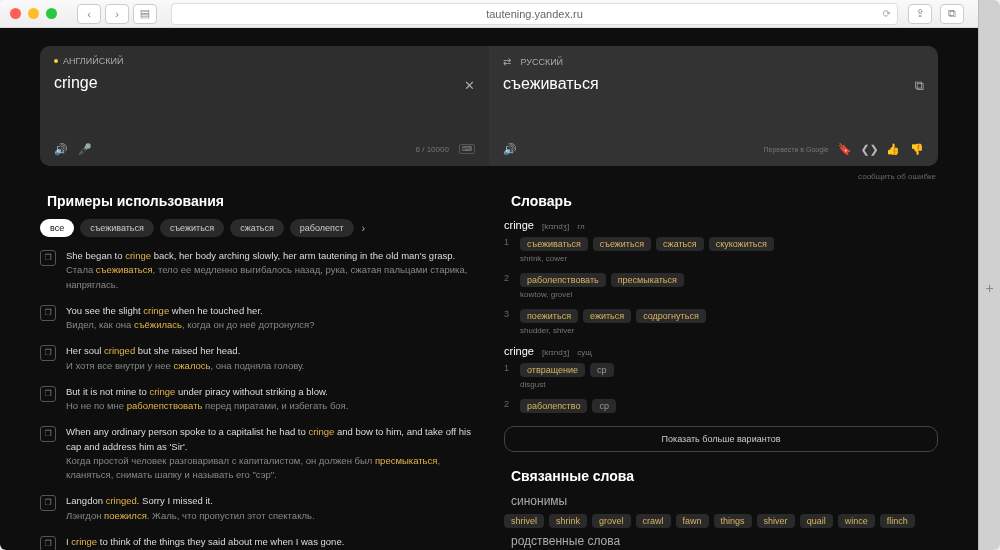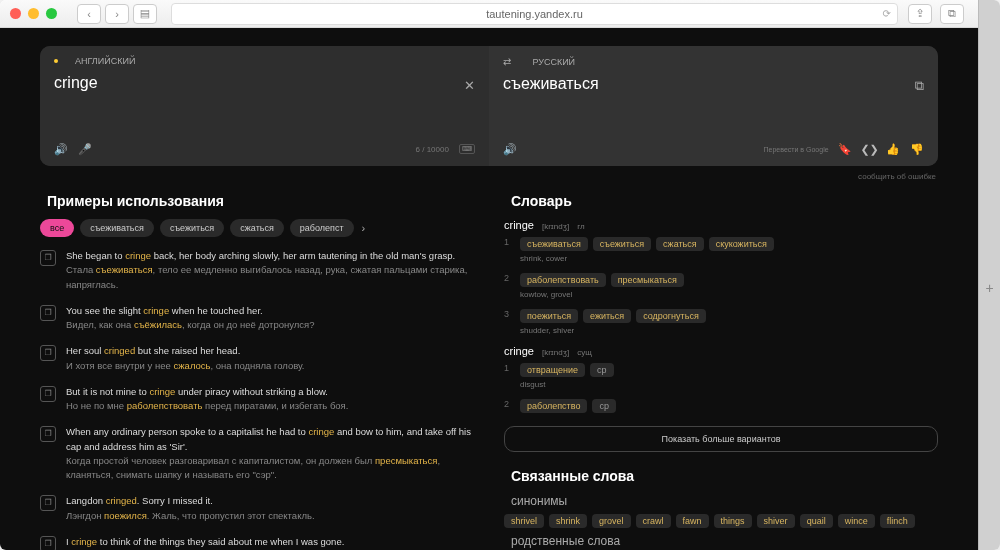--- a/index.html
+++ b/index.html
@@ -14,39 +14,39 @@
 .addr .reload{position:absolute;right:6px;color:#aaa;font-size:10px}
 .tb-right{display:flex;gap:4px}
 .newtab{width:22px;background:#d0d0d0;display:flex;align-items:center;justify-content:center;color:#888;font-size:14px;border-left:1px solid #bbb}
 .browser-row{display:flex;flex:1}
 .viewport{flex:1;background:#0e0e0e;color:#ccc;overflow:hidden;position:relative}
 .content{padding:18px 40px 0 40px;height:100%;overflow:hidden}
 .translate-box{display:flex;gap:0;border-radius:10px;overflow:hidden;background:#2a2a2a}
 .pane{flex:1;padding:10px 14px;position:relative;min-height:120px;display:flex;flex-direction:column}
 .pane.left{background:#2e2e2e}
 .pane.right{background:#333}
-.lang-label{font-size:9px;color:#aaa;display:flex;align-items:center;gap:17px}
+.lang-label{font-size:9px;color:#aaa;display:flex;align-items:center;gap:5px}
 .lang-dot{width:4px;height:4px;border-radius:50%;background:#ffcd33}
 .swap{color:#aaa;margin-right:4px;font-size:10px}
 .word{font-size:16px;color:#fff;margin-top:8px;flex:1}
 .clear-x{position:absolute;top:32px;right:14px;color:#aaa;font-size:13px}
 .pane-footer{display:flex;align-items:center;gap:10px;font-size:9px;color:#aaa;margin-top:auto}
 .pane-footer .sp{flex:1}
 .ico{width:14px;height:14px;display:inline-flex;align-items:center;justify-content:center;color:#bbb;font-size:11px}
 .kbd{border:1px solid #555;border-radius:2px;font-size:7px;padding:0 2px;color:#888}
 .counter{font-size:8px;color:#777}
 .gtext{font-size:7px;color:#777}
 .thumb{font-size:11px;color:#bbb}
 .report{text-align:right;font-size:8px;color:#666;margin:6px 2px 12px 0}
 .two-col{display:flex;gap:30px}
 .col{flex:1;min-width:0}
 .section-title{font-size:14px;color:#fff;font-weight:600;margin:0 0 10px 7px}
 .pills{display:flex;gap:6px;align-items:center;margin-bottom:12px;overflow:hidden}
 .pill{background:#2a2a2a;color:#ccc;font-size:9px;padding:4px 10px;border-radius:12px;white-space:nowrap}
-.pill.active{background:#ec4899;color:#111}
+.pill.active{background:#ffffff;color:#111}
 .chev{color:#aaa;font-size:11px;margin-left:2px}
 .example{display:flex;gap:10px;margin-bottom:12px;font-size:9.5px;line-height:1.5}
 .ex-ico{width:16px;height:16px;border:1px solid #555;border-radius:3px;display:flex;align-items:center;justify-content:center;color:#888;font-size:8px;flex-shrink:0;margin-top:1px}
 .ex-en{color:#ddd}
 .ex-ru{color:#888}
 .hl{color:#e4b54a}
 .dict-head{display:flex;align-items:baseline;gap:8px;margin-bottom:6px}
 .dict-word{color:#fff;font-size:11px}
 .dict-ipa{color:#777;font-size:8px}
 .dict-pos{color:#777;font-size:8px}

